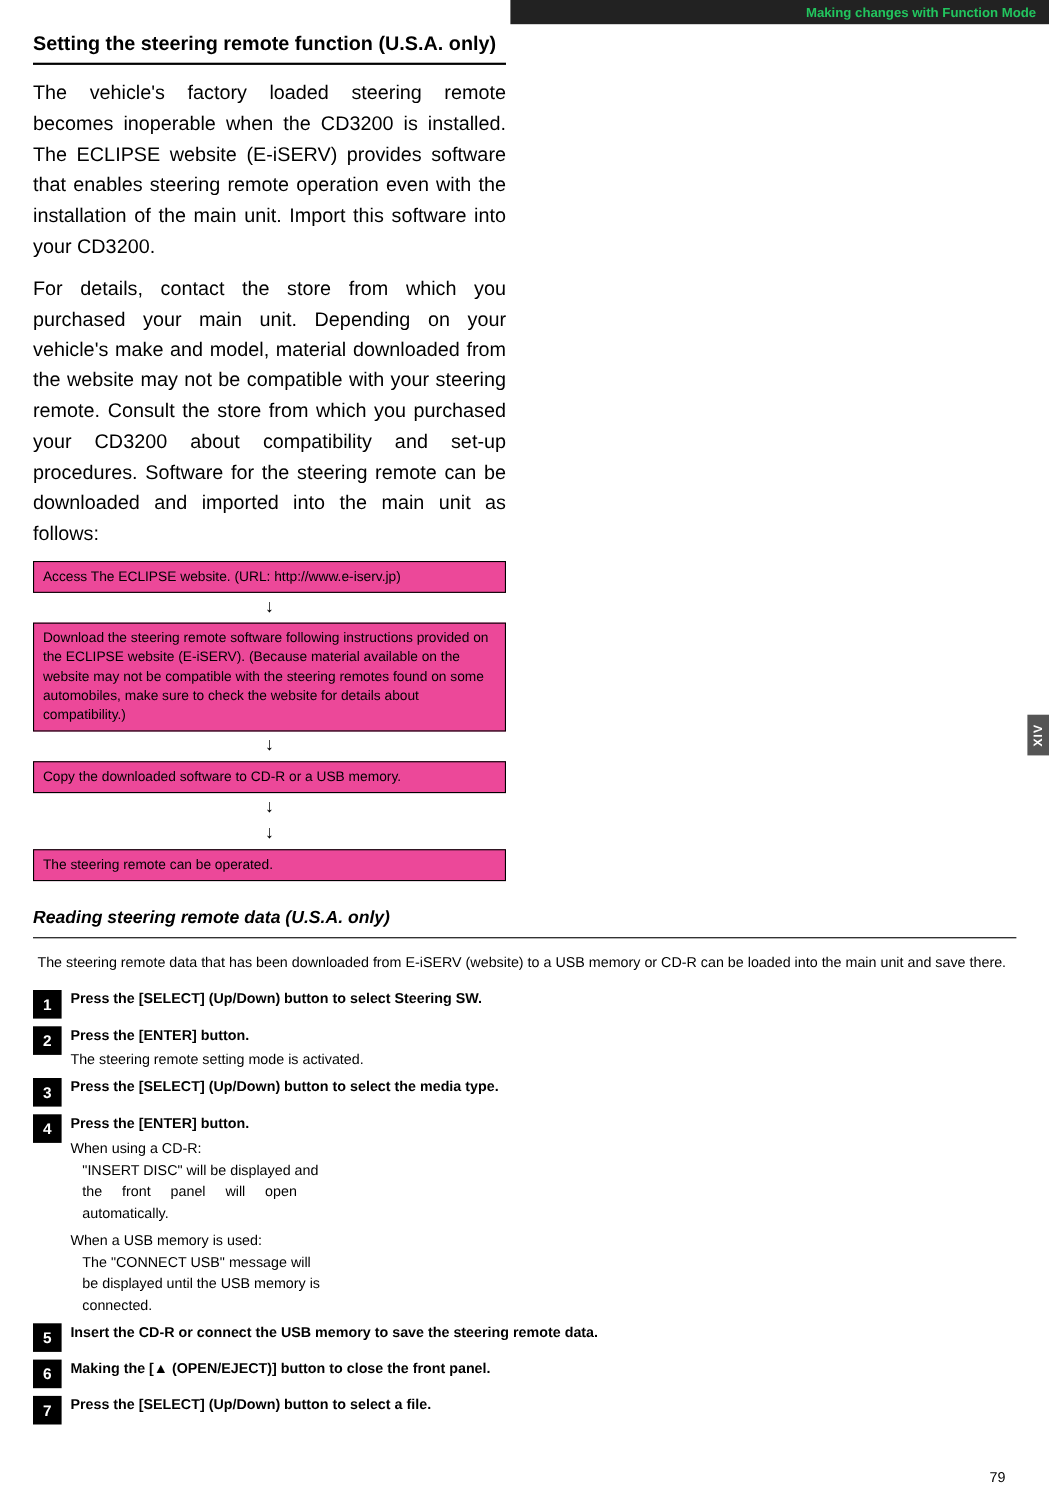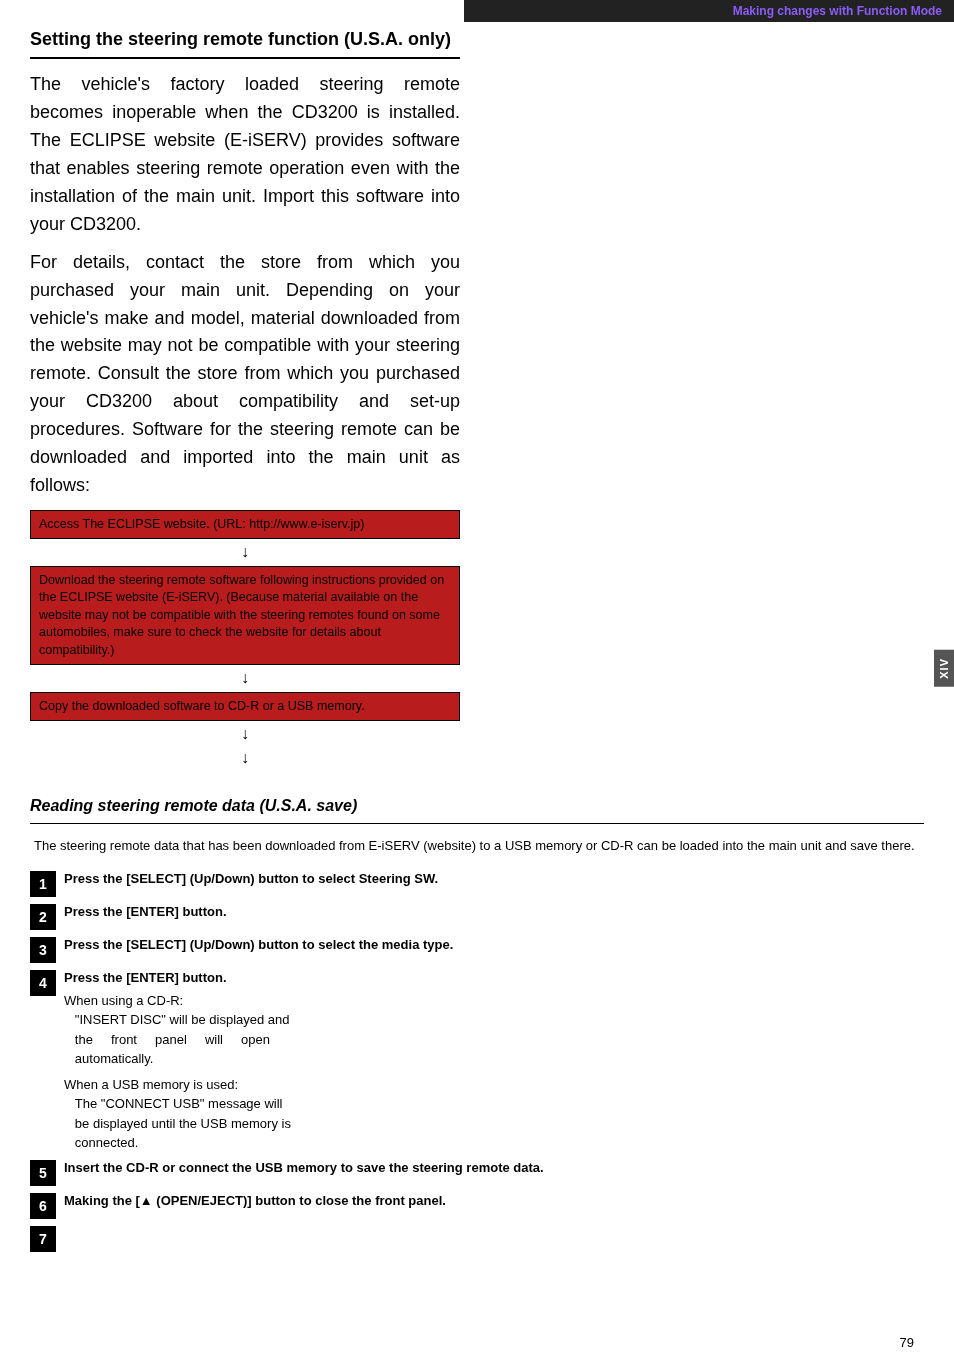--- a/index.html
+++ b/index.html
@@ -13,21 +13,21 @@
       position: relative;
     }
 
     
     .header-bar {
       position: absolute;
       top: 0;
       right: 0;
       width: 490px;
       background: #222;
-      color: #8b5cf6;
+      color: #22c55e;
       font-size: 12px;
       font-weight: bold;
       text-align: right;
       padding: 4px 12px;
     }
 
     
     .side-tab {
       position: absolute;
       right: 0;
@@ -99,21 +99,21 @@
     
     .flow-container {
       margin-top: 10px;
     }
 
     .flow-box {
       border: 1px solid #000;
       padding: 5px 8px;
       font-size: 12.5px;
       line-height: 1.4;
-      background: #b91c1c;
+      background: #ec4899;
     }
 
     .flow-arrow {
       text-align: center;
       font-size: 16px;
       line-height: 1.4;
       margin: 2px 0;
     }
 
     
@@ -229,27 +229,30 @@
 
       <div class="flow-box">
         <span>Copy the downloaded software to CD-R or a USB memory.</span>
       </div>
 
       <div class="flow-arrow">↓</div>
 
 
       <div class="flow-arrow">↓</div>
 
+      <div class="flow-box">
+        <span>The steering remote can be operated.</span>
+      </div>
 
     </div>
   </div>
 
   <div class="right-col">
 
-    <h2 class="italic-heading">Reading steering remote data (U.S.A. save)</h2>
+    <h2 class="italic-heading">Reading steering remote data (U.S.A. only)</h2>
     <hr class="italic-heading-divider">
 
     <p class="right-body-text">The steering remote data that has been downloaded from E-iSERV (website) to a USB memory or CD-R can be loaded into the main unit and save there.</p>
 
     <div class="steps-container">
 
       <div class="step-item">
         <div class="step-number">
           <span>1</span>
         </div>
@@ -257,20 +260,21 @@
           <div class="step-instruction">Press the [SELECT] (Up/Down) button to select Steering SW.</div>
         </div>
       </div>
 
       <div class="step-item">
         <div class="step-number">
           <span>2</span>
         </div>
         <div class="step-content">
           <div class="step-instruction">Press the [ENTER] button.</div>
+          <div class="step-detail">The steering remote setting mode is activated.</div>
         </div>
       </div>
 
       <div class="step-item">
         <div class="step-number">
           <span>3</span>
         </div>
         <div class="step-content">
           <div class="step-instruction">Press the [SELECT] (Up/Down) button to select the media type.</div>
         </div>
@@ -310,18 +314,21 @@
         </div>
         <div class="step-content">
           <div class="step-instruction">Making the [▲ (OPEN/EJECT)] button to close the front panel.</div>
         </div>
       </div>
 
       <div class="step-item">
         <div class="step-number">
           <span>7</span>
         </div>
+        <div class="step-content">
+          <div class="step-instruction">Press the [SELECT] (Up/Down) button to select a file.</div>
+        </div>
       </div>
 
     </div>
   </div>
 
 </div>
 
 </body></html>

